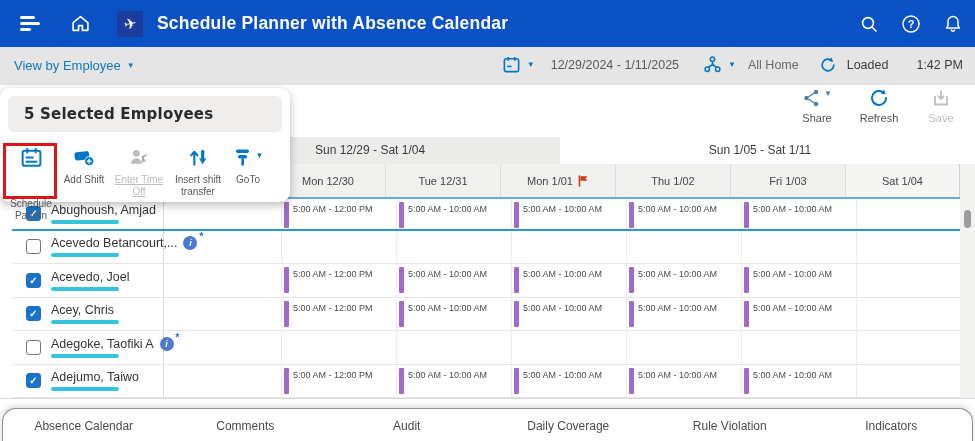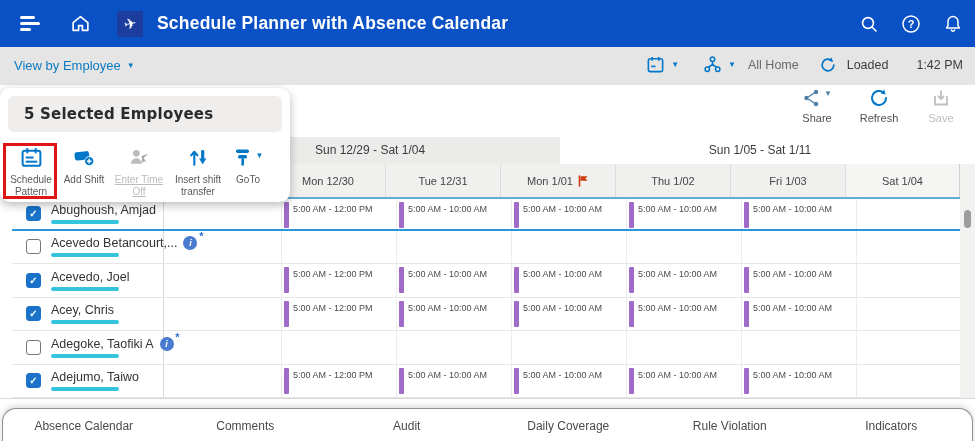--- a/index.html
+++ b/index.html
@@ -88,21 +88,21 @@
   .panel { position:absolute; left:0; top:88px; width:290px; height:114px; background:#fff;
     border-radius:10px; box-shadow:0 3px 10px rgba(0,0,0,.28); z-index:10; }
   .panel-header { margin:8px; height:36px; background:#efeeed; border-radius:6px;
     font-size:15px; font-weight:bold; color:#2b2b2b; line-height:36px; padding-left:16px;
     font-family:"DejaVu Sans","Liberation Sans",sans-serif; letter-spacing:.2px; }
   .ptools { display:flex; align-items:flex-start; padding:2px 4px 0 4px; }
   .pbtn { position:relative; display:flex; flex-direction:column; align-items:center; cursor:pointer; padding-top:4px; }
   .pbtn .plabel { margin-top:5px; font-size:10px; color:#5a5a5a; text-align:center; line-height:1.2; }
   .pbtn.disabled { cursor:default; }
   .pbtn.disabled .plabel { color:#bcbcbc;text-decoration:underline; }
-  .w54{width:54px;} .w52{width:52px;} .w50{width:50px;} .w58{width:58px;} .w60{width:60px;} .w40{width:40px;}
+  .w54{width:54px;gap:24px;} .w52{width:52px;} .w50{width:50px;} .w58{width:58px;} .w60{width:60px;} .w40{width:40px;}
   .goto-inner { display:flex; align-items:flex-start; gap:3px; }
   .highlight-box { position:absolute; left:3px; top:55px; width:54px; height:56px;
     border:3px solid #e01515; z-index:11; pointer-events:none; }
 
   
   .bottombar { position:absolute; left:2px; top:408px; width:971px; height:40px; background:#fff;
     border:1px solid #8f8f8f; border-bottom:none; border-radius:14px 14px 0 0;
     box-shadow:0 -2px 6px rgba(0,0,0,.15); display:flex; z-index:5; }
   .btab { flex:1; text-align:center; padding-top:10px; font-size:12px; color:#4a4a4a; cursor:pointer; }
 
@@ -156,20 +156,21 @@
   <div class="date-cluster">
     <div class="iconbtn" style="gap:6px;">
       <svg width="19" height="19" viewBox="0 0 20 20">
           <rect x="2.5" y="4" width="15" height="13.5" rx="2" fill="none" stroke="#0077c8" stroke-width="1.7"></rect>
           <line x1="6.5" y1="2" x2="6.5" y2="6" stroke="#0077c8" stroke-width="1.7"></line>
           <line x1="13.5" y1="2" x2="13.5" y2="6" stroke="#0077c8" stroke-width="1.7"></line>
           <line x1="5.5" y1="12" x2="10" y2="12" stroke="#0077c8" stroke-width="1.7"></line>
         </svg>
       <span class="caret" style="color:#0077c8">▼</span>
     </div>
+    <span class="txt" style="margin-left:16px;">12/29/2024 - 1/11/2025</span>
     <div class="iconbtn" style="margin-left:24px; gap:6px;">
       <svg width="19" height="19" viewBox="0 0 20 20">
           <circle cx="10" cy="4.5" r="2.3" fill="none" stroke="#0077c8" stroke-width="1.6"></circle>
           <circle cx="4.5" cy="15" r="2.3" fill="none" stroke="#0077c8" stroke-width="1.6"></circle>
           <circle cx="15.5" cy="15" r="2.3" fill="none" stroke="#0077c8" stroke-width="1.6"></circle>
           <path d="M10 7v3M10 10 5.5 13M10 10l4.5 3" fill="none" stroke="#0077c8" stroke-width="1.6"></path>
         </svg>
       <span class="caret" style="color:#0077c8">▼</span>
     </div>
     <span class="txt" style="margin-left:12px; color:#6a6a6a;">All Home</span>

